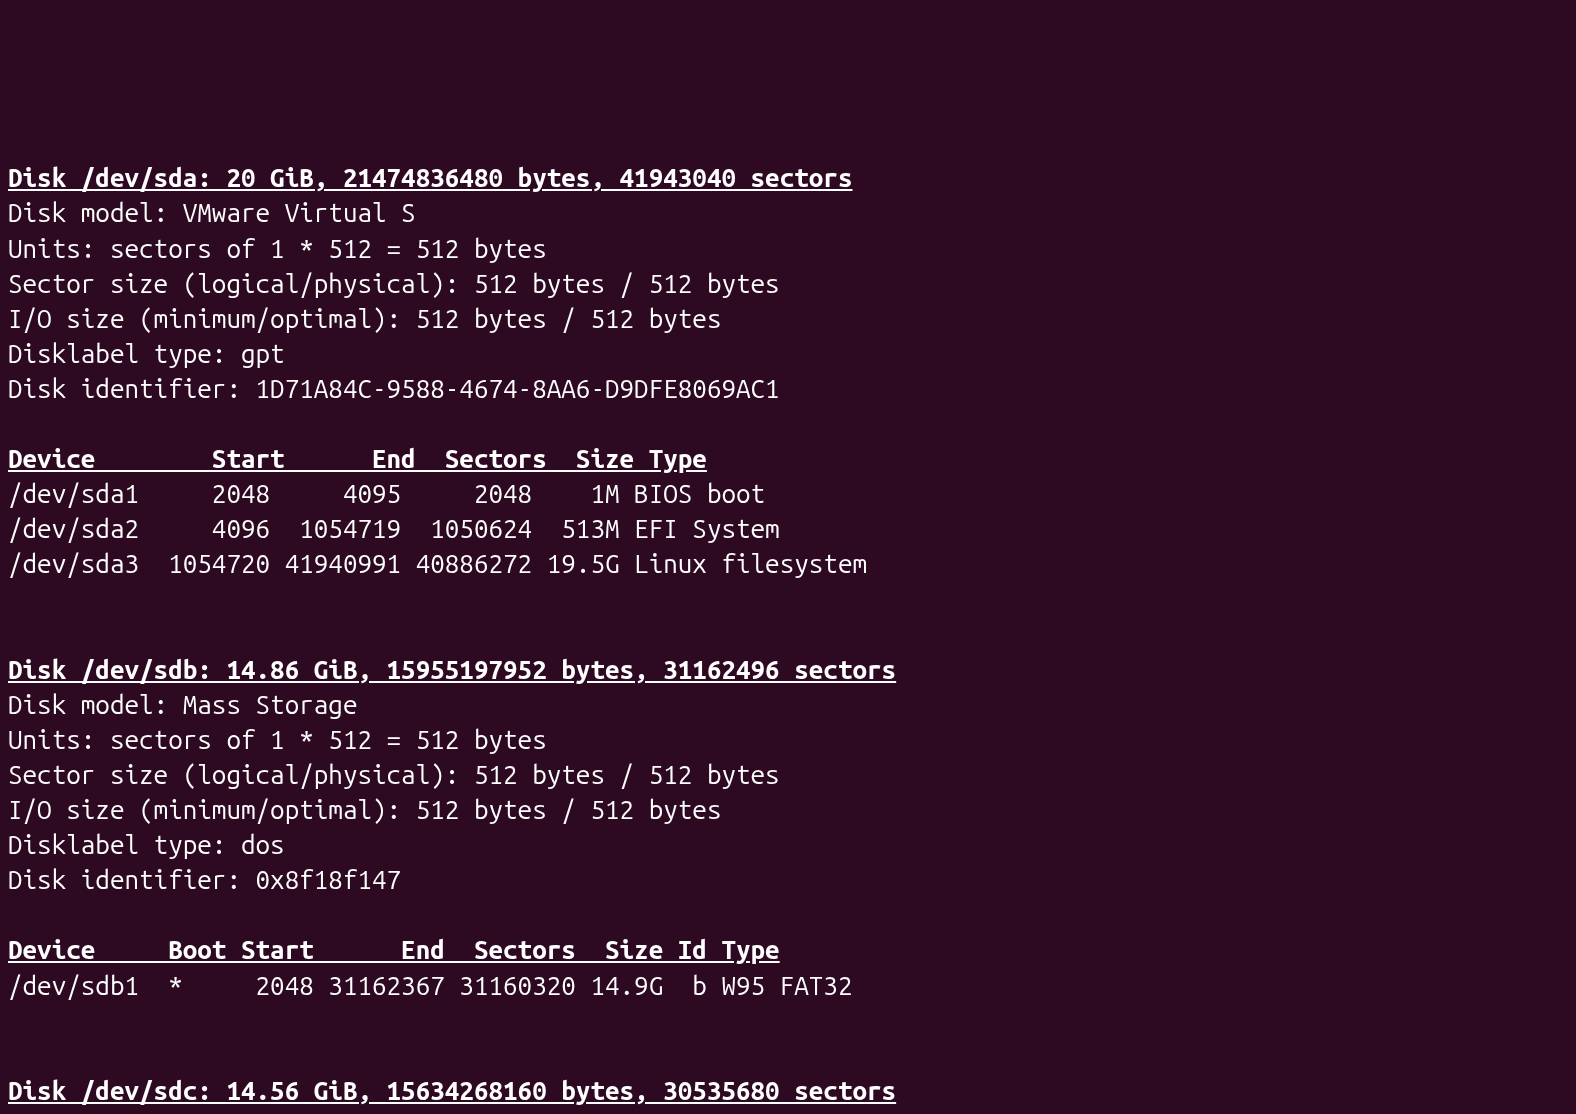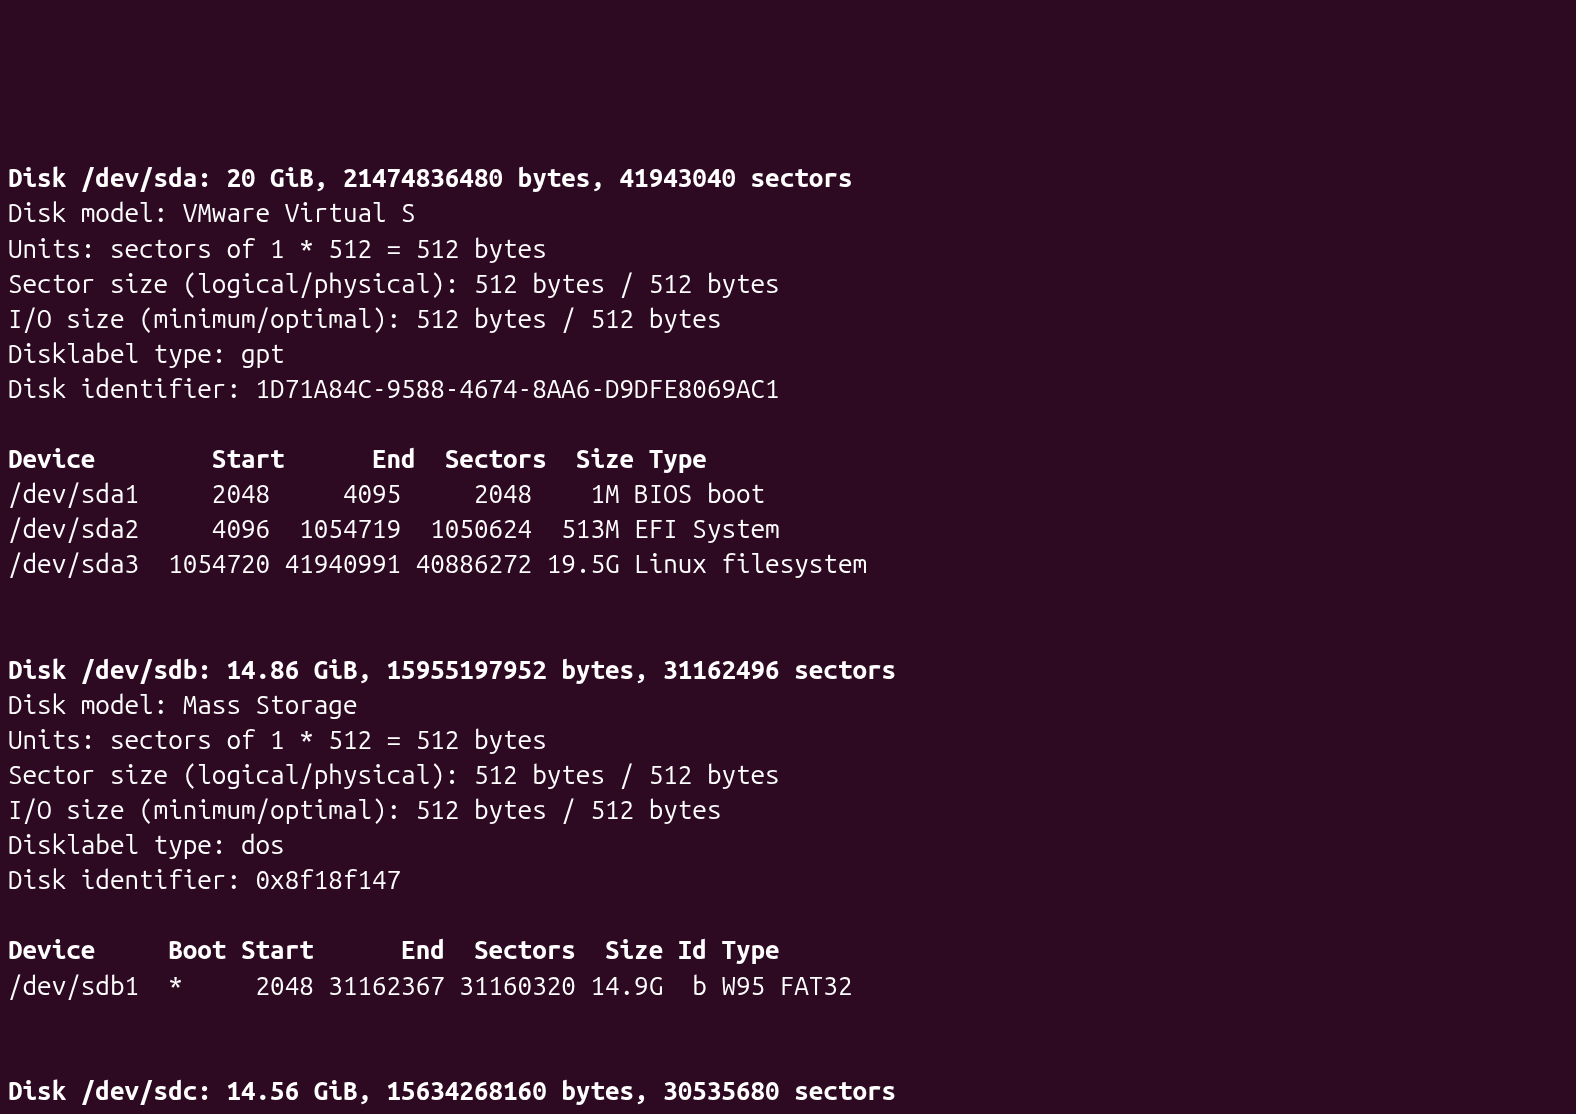--- a/index.html
+++ b/index.html
@@ -14,20 +14,21 @@
       font-size: 26px;
       line-height: 1.35;
       padding: 20px 8px;
       white-space: pre;
       overflow: hidden;
       width: 1576px;
       height: 1114px;
     }
     .bold {
       font-weight: bold;
+      text-decoration: underline;
     }
     .line {
       display: block;
     }
   </style>
 </head>
 <body>
 
 
 

